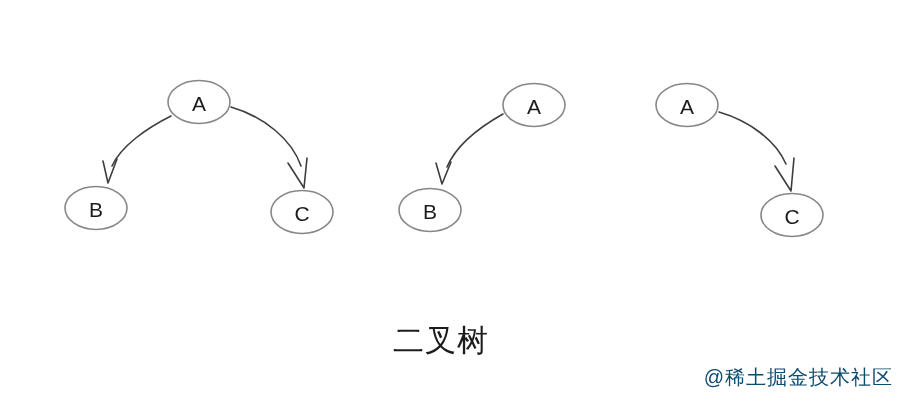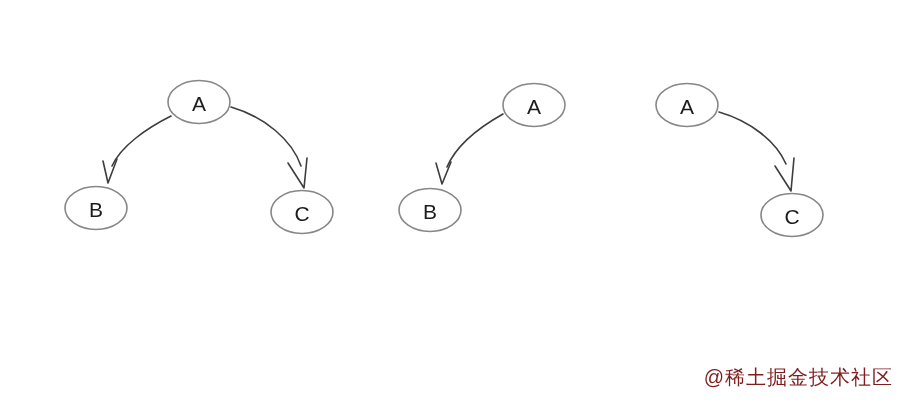--- a/index.html
+++ b/index.html
@@ -78,14 +78,15 @@
       </g>
       <g>
         <path d="M719,112 C750,121 776,141 786,164" fill="none" stroke="#3d3d3d" stroke-width="1.6" stroke-linecap="round"></path>
         <path d="M775,166 L791,191 L794,158" fill="none" stroke="#3d3d3d" stroke-width="1.6" stroke-linecap="round" stroke-linejoin="round"></path>
         <ellipse cx="687" cy="105" rx="31" ry="21.5" fill="#ffffff" stroke="#878787" stroke-width="1.6"></ellipse>
         <text x="687" y="105" text-anchor="middle" dominant-baseline="central" dy="1" fill="#1c1c1c" class="node-label">A</text>
         <ellipse cx="792" cy="215" rx="31" ry="21.5" fill="#ffffff" stroke="#878787" stroke-width="1.6"></ellipse>
         <text x="792" y="215" text-anchor="middle" dominant-baseline="central" dy="1" fill="#1c1c1c" class="node-label">C</text>
       </g>
     </svg>
-  <div class="watermark" style="color: #7f1d1d;">@稀土掘金技术社区</div>
+  <div class="caption" style="color: rgb(28, 28, 28);">二叉树</div>
+  <div class="watermark" style="color: #0c4a6e;">@稀土掘金技术社区</div>
 </div>
 
 </body></html>

